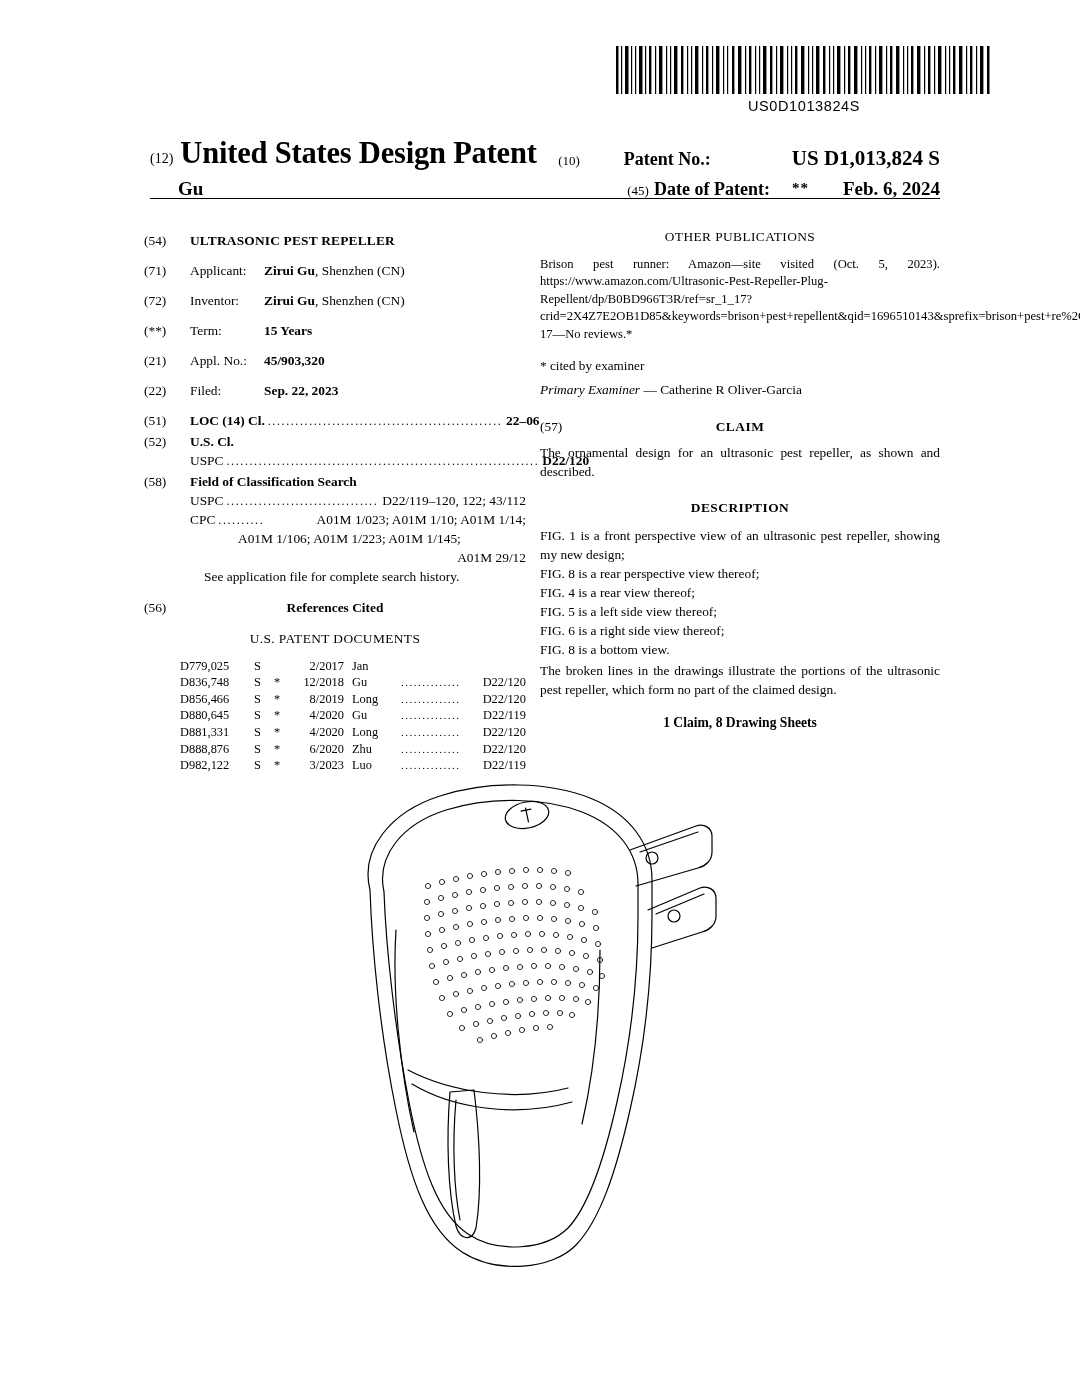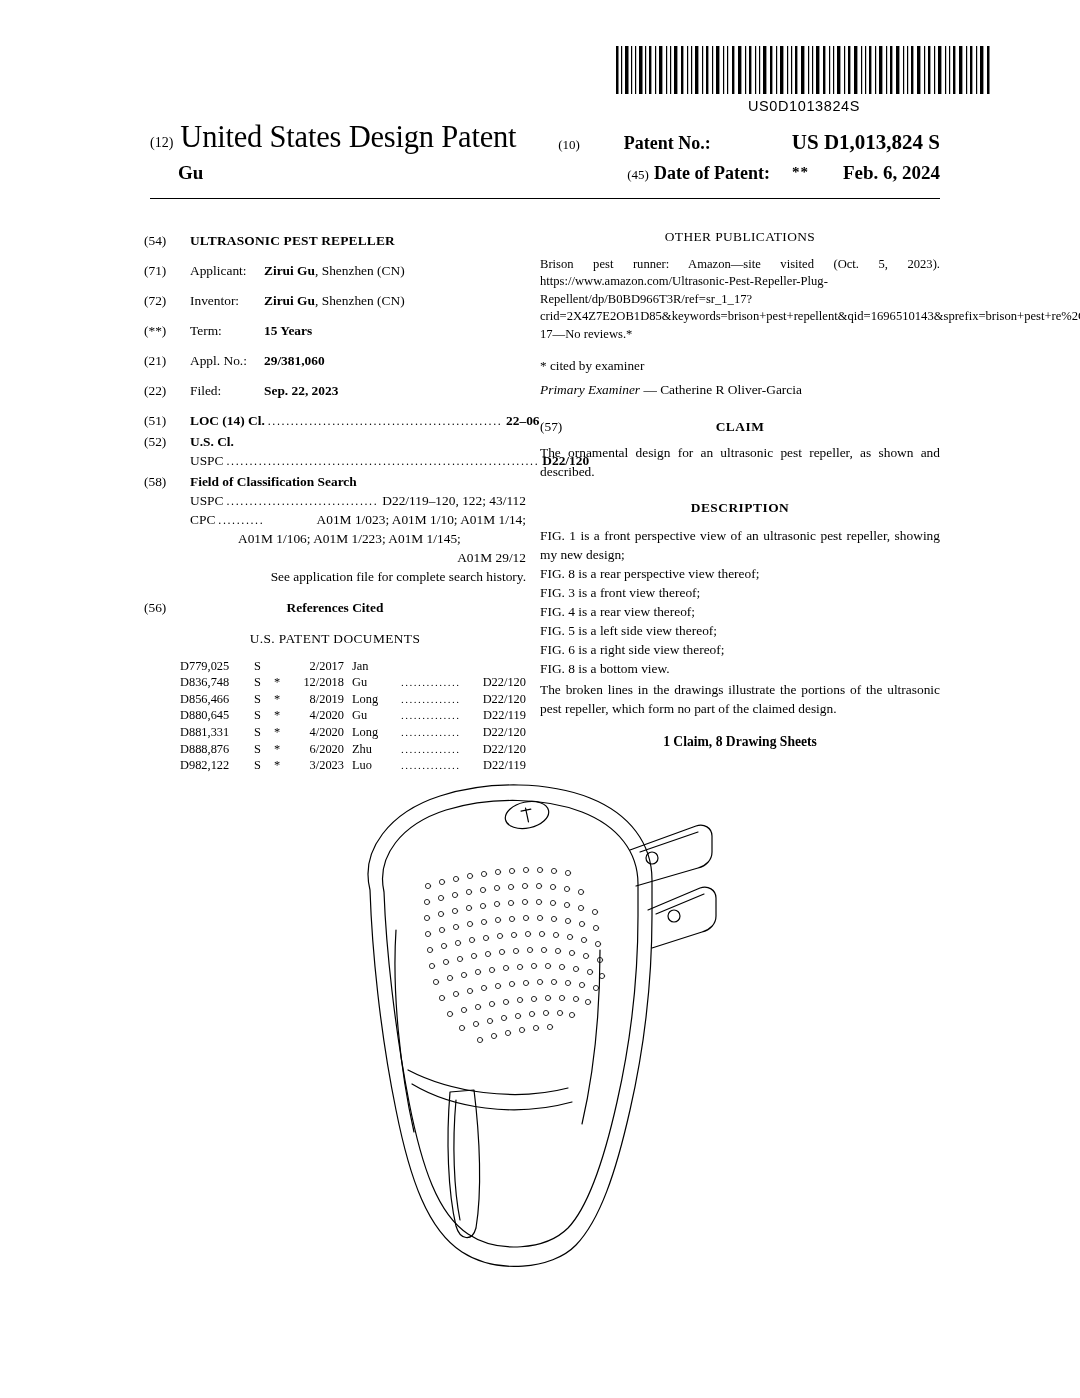--- a/index.html
+++ b/index.html
@@ -39,39 +39,39 @@
     font-family: "Liberation Sans", sans-serif;
     font-size: 14.5px;
     letter-spacing: 0.6px;
     margin-top: 4px;
   }
 
   
   .title-block {
     position: absolute;
     left: 150px;
-    top: 120px;
+    top: 136px;
     width: 790px;
   }
   .title-row {
     display: flex;
     align-items: flex-end;
     justify-content: space-between;
   }
   .title-left {
     display: flex;
     align-items: baseline;
   }
   .kind-12 {
     font-size: 14px;
     margin-right: 7px;
   }
   .main-title {
     font-size: 30.5px;
-    font-weight: normal;
+    font-weight: bold;
     letter-spacing: -0.2px;
   }
   .title-right {
     display: flex;
     align-items: baseline;
     white-space: nowrap;
     gap: 39px;
   }
   .kind-10 {
     font-size: 13px;
@@ -415,21 +415,21 @@
     <div class="field">
       <div class="fnum">(**)</div>
       <div class="fbody">
         <span class="lbl-w">Term:</span><span class="b">15 Years</span>
       </div>
     </div>
 
     <div class="field">
       <div class="fnum">(21)</div>
       <div class="fbody">
-        <span class="lbl-w">Appl. No.:</span><span class="b">29/381,060</span>
+        <span class="lbl-w">Appl. No.:</span><span class="b">45/903,320</span>
       </div>
     </div>
 
     <div class="field">
       <div class="fnum">(22)</div>
       <div class="fbody">
         <span class="lbl-w">Filed:</span><span class="b">Sep. 22, 2023</span>
       </div>
     </div>
 
@@ -463,21 +463,21 @@
           <span class="dots">..............................................</span>
           <span>D22/119–120, 122; 43/112</span>
         </div>
         <div class="dotline">
           <span>CPC</span>
           <span class="dots">..........</span>
           <span>A01M 1/023; A01M 1/10; A01M 1/14;</span>
         </div>
         <div class="indent-48">A01M 1/106; A01M 1/223; A01M 1/145;</div>
         <div class="right-al">A01M 29/12</div>
-        <div style="padding-left:14px;text-align:right;">See application file for complete search history.</div>
+        <div style="padding-left:14px;">See application file for complete search history.</div>
       </div>
     </div>
 
     <div class="field" style="margin-top:12px;">
       <div class="fnum">(56)</div>
       <div class="fbody" style="text-align:center;font-weight:bold;padding-right:46px;">References Cited</div>
     </div>
 
     <div class="centerhead-plain">U.S. PATENT DOCUMENTS</div>
 
@@ -562,21 +562,20 @@
     <div class="claim-head">
       <div class="claim-num">(57)</div>
       <div class="claim-title">CLAIM</div>
     </div>
     <div class="claim-body">The ornamental design for an ultrasonic pest repeller, as shown and described.</div>
 
     <div class="desc-head">DESCRIPTION</div>
     <div class="desc-body">
       <p>FIG. 1 is a front perspective view of an ultrasonic pest repeller, showing my new design;</p>
       <p>FIG. 8 is a rear perspective view thereof;</p>
-      <p>FIG. 3 is a front view thereof;</p>
       <p>FIG. 4 is a rear view thereof;</p>
       <p>FIG. 5 is a left side view thereof;</p>
       <p>FIG. 6 is a right side view thereof;</p>
       <p>FIG. 8 is a bottom view.</p>
       <p style="margin-top:2px;">The broken lines in the drawings illustrate the portions of the ultrasonic pest repeller, which form no part of the claimed design.</p>
     </div>
 
     <div class="claims-count">1 Claim, 8 Drawing Sheets</div>
   </div>
 

